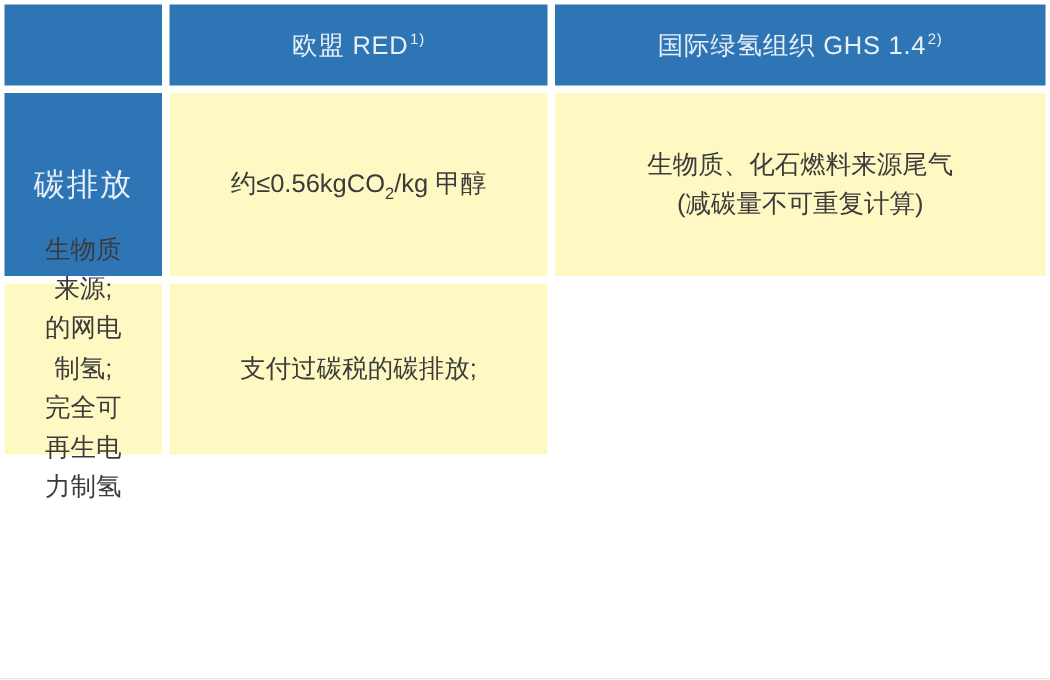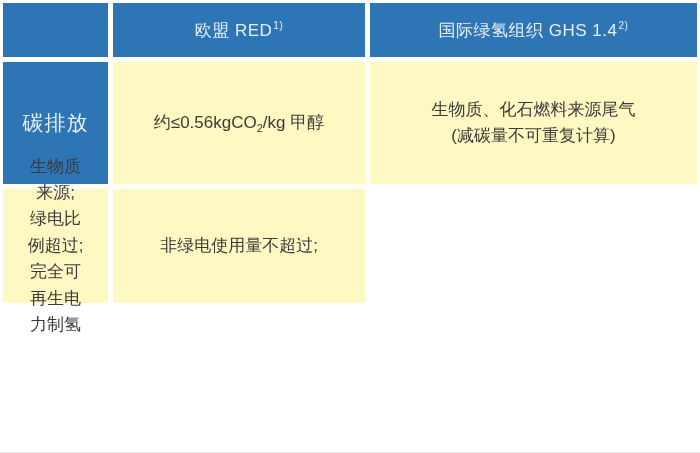--- a/index.html
+++ b/index.html
@@ -87,22 +87,22 @@
     <div class="cell body-cell">
       <div class="inline-wrap"><span>约≤0.56kgCO</span><sub>2</sub><span>/kg 甲醇</span></div>
     </div>
 
     <div class="cell body-cell">
       <span class="hline">生物质、化石燃料来源尾气</span>
       <span class="hline">(减碳量不可重复计算)</span>
     </div>
     <div class="cell body-cell">
       <span class="hline">生物质来源;</span>
-      <span class="hline">绿电比例超过;</span>
+      <span class="hline">的网电制氢;</span>
       <span class="hline">完全可再生电力制氢</span>
     </div>
 
     <div class="cell body-cell">
-      <span class="hline">非绿电使用量不超过;</span>
+      <span class="hline">支付过碳税的碳排放;</span>
     </div>
 
   </div>
 </div>
 
 </body></html>

